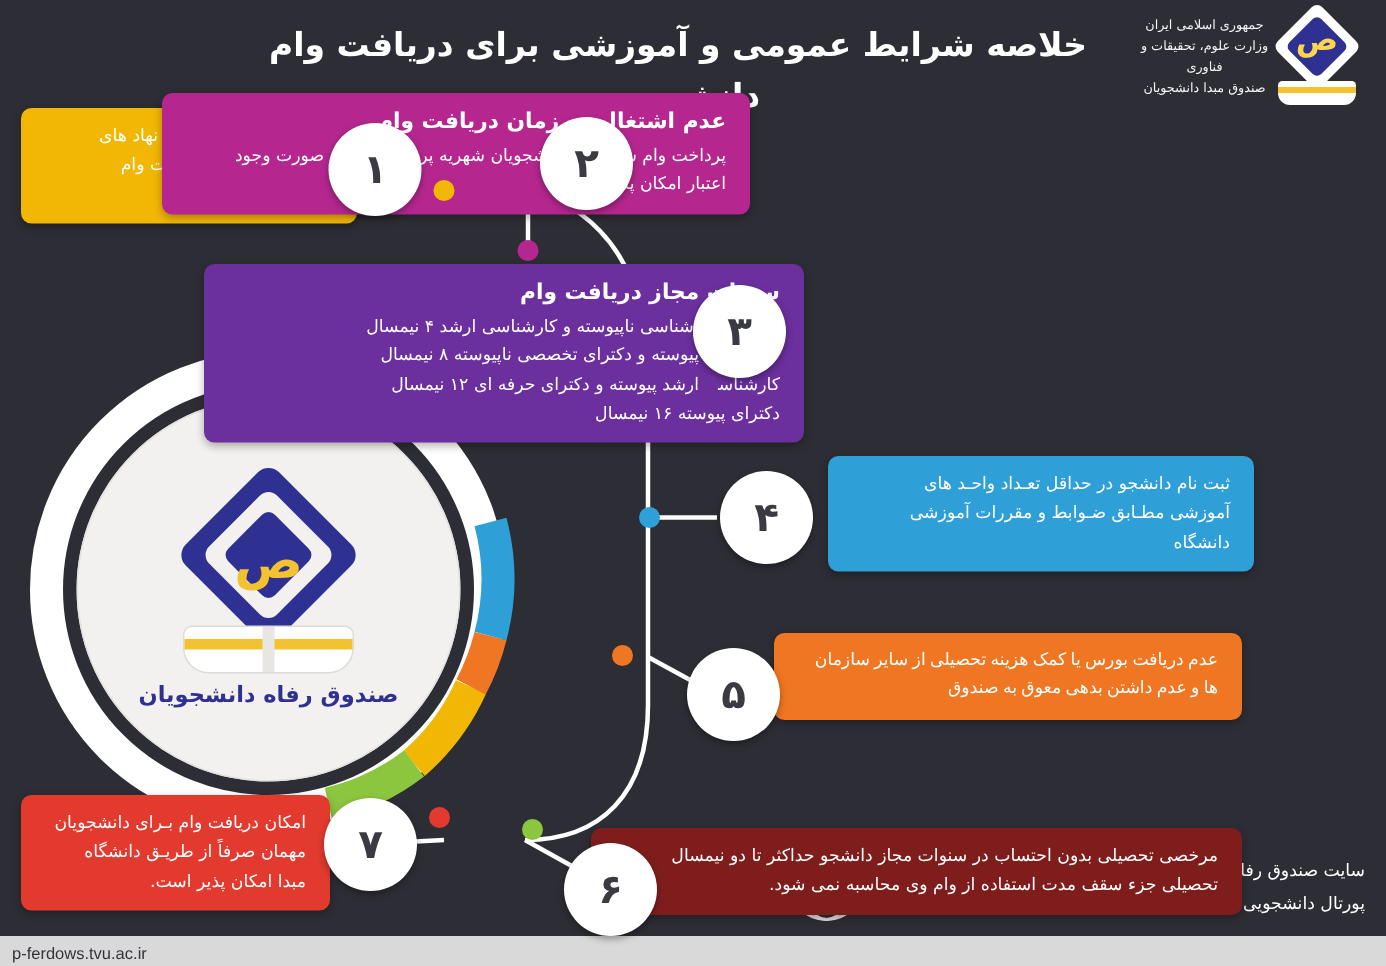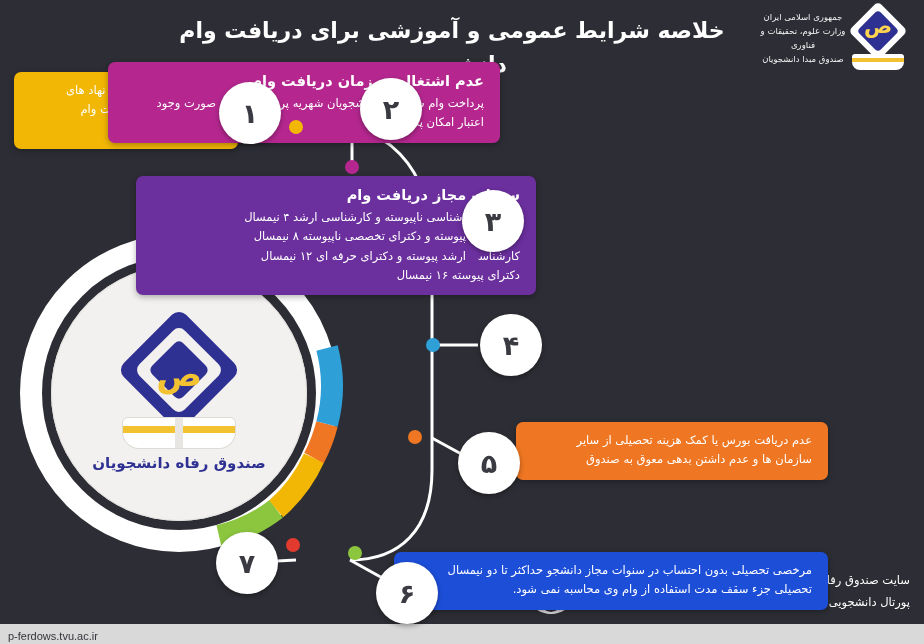--- a/index.html
+++ b/index.html
@@ -227,40 +227,46 @@
     <div class="c-body" style="white-space:pre-line;">کاردانی، کارشناسی ناپیوسته و کارشناسی ارشد ۴ نیمسال
 کارشناسی پیوسته و دکترای تخصصی ناپیوسته ۸ نیمسال
 کارشناسی ارشد پیوسته و دکترای حرفه ای ۱۲ نیمسال
 دکترای پیوسته ۱۶ نیمسال</div>
   </div>
   <div class="dot" style="left:465px;top:250px;background:#6b2f9e;"></div>
 
   <div class="num" style="left:480px;top:314px;">
     <span>۴</span>
   </div>
+  <div class="card right" style="right:88px;top:304px;width:284px;background:#2f9fd8;">
+    <div class="c-body">ثبت نام دانشجو در حداقل تعـداد واحـد های آموزشی مطـابق ضـوابط و مقررات آموزشی دانشگاه</div>
+  </div>
   <div class="dot" style="left:426px;top:338px;background:#2f9fd8;"></div>
 
   <div class="num" style="left:458px;top:432px;">
     <span>۵</span>
   </div>
-  <div class="card right" style="right:96px;top:422px;width:312px;background:#ef7622;">
+  <div class="card right" style="right:96px;top:422px;width:312px;background:#ef7622;font-family:Liberation Serif, serif;">
     <div class="c-body">عدم دریافت بورس یا کمک هزینه تحصیلی از سایر سازمان ها و عدم داشتن بدهی معوق به صندوق</div>
   </div>
   <div class="dot" style="left:408px;top:430px;background:#ef7622;"></div>
 
   <div class="num" style="left:376px;top:562px;">
     <span>۶</span>
   </div>
-  <div class="card right" style="right:96px;top:552px;width:434px;background:#1d4ed8;">
+  <div class="card right" style="right:96px;top:552px;width:434px;background:#7f1d1d;">
     <div class="c-body">مرخصی تحصیلی بدون احتساب در سنوات مجاز دانشجو حداکثر تا دو نیمسال تحصیلی جزء سقف مدت استفاده از وام وی محاسبه نمی شود.</div>
   </div>
   <div class="dot" style="left:348px;top:546px;background:#8cc63f;"></div>
 
   <div class="num" style="left:216px;top:532px;">
     <span>۷</span>
+  </div>
+  <div class="card right" style="right:704px;top:530px;width:206px;background:#e23a2e;">
+    <div class="c-body">امکان دریافت وام بـرای دانشجویان مهمان صرفاً از طریـق دانشگاه مبدا امکان پذیر است.</div>
   </div>
   <div class="dot" style="left:286px;top:538px;background:#e23a2e;"></div>
 
   <div class="globe">
       <div class="el"></div>
     </div>
   <div class="footer-links">
     <div>
       <span>سایت صندوق رفاه دانشجویان</span>
       <span class="sep">:</span>

